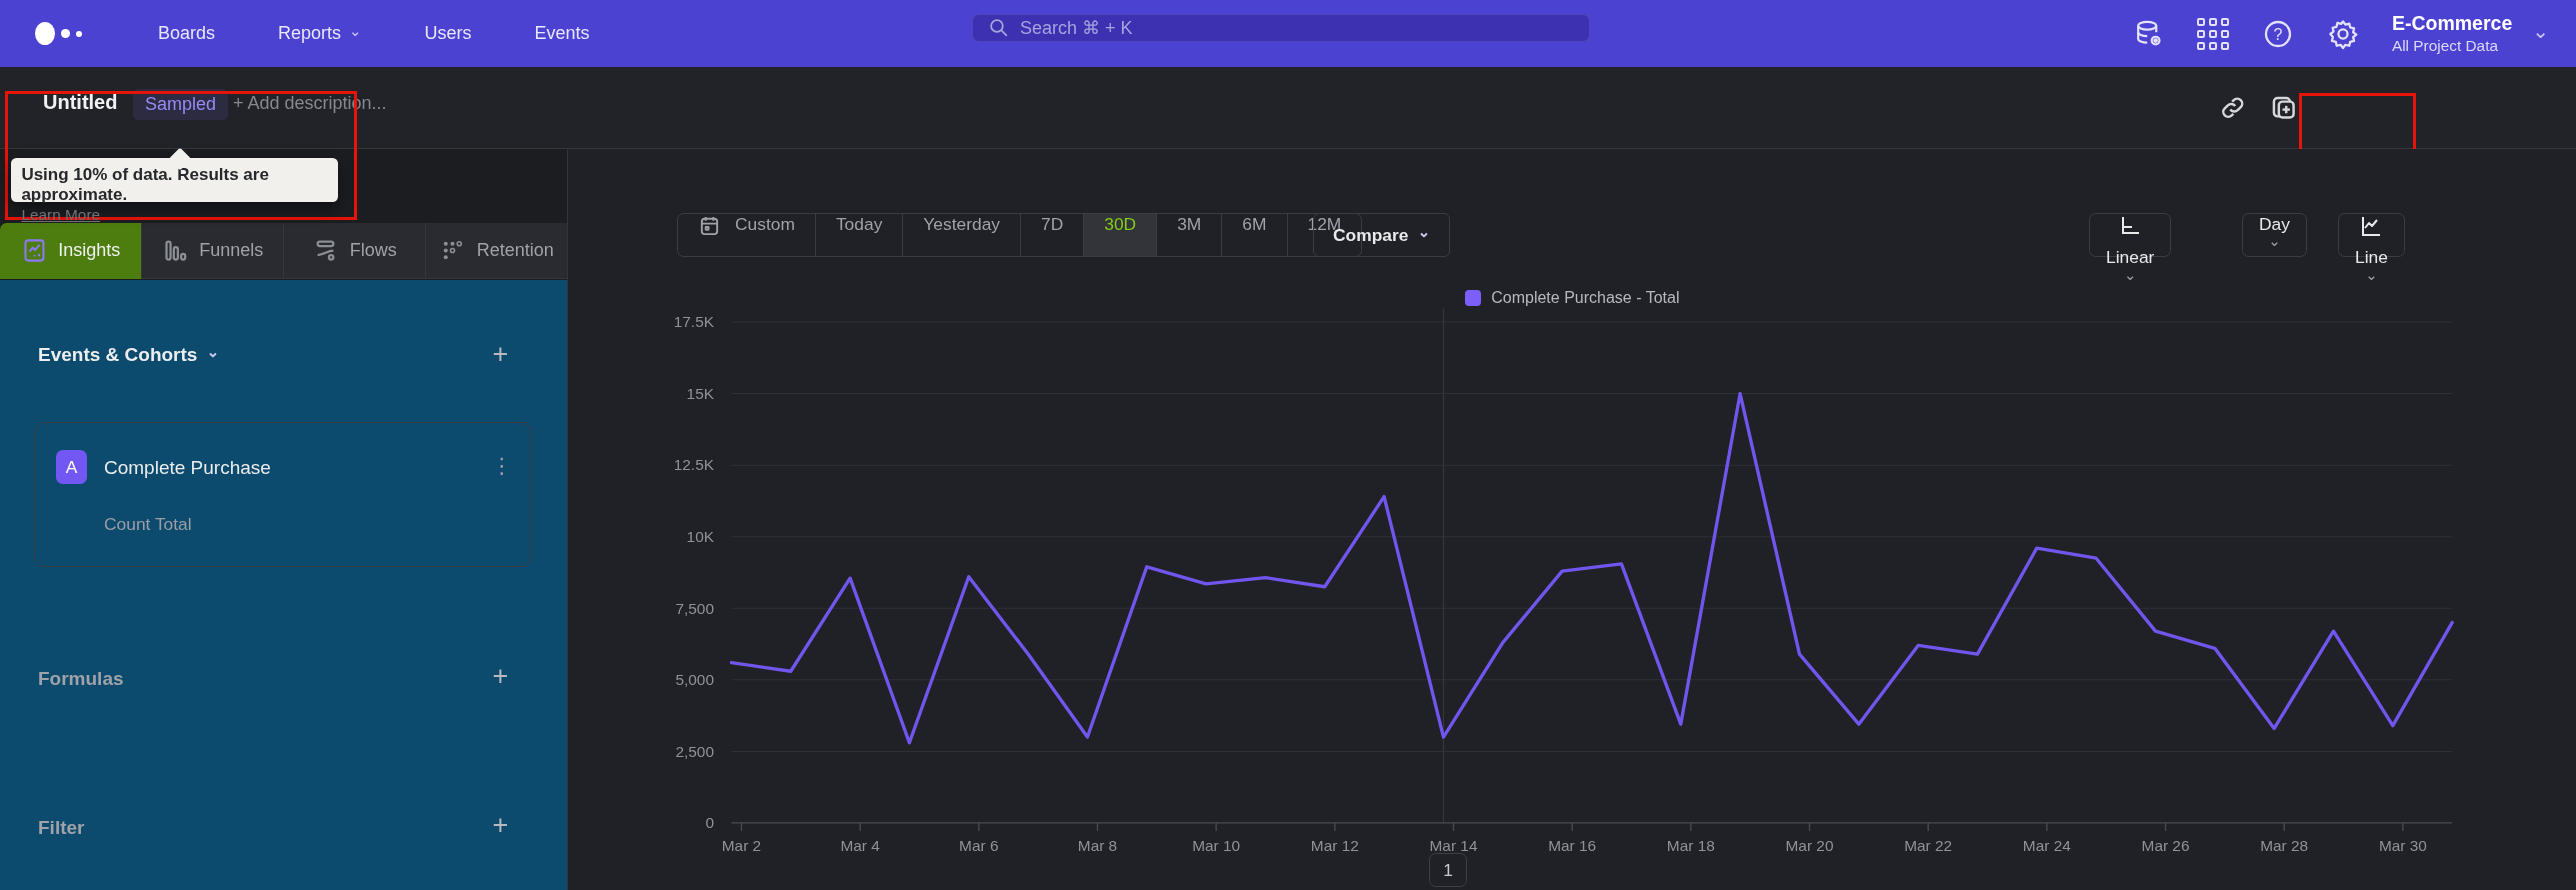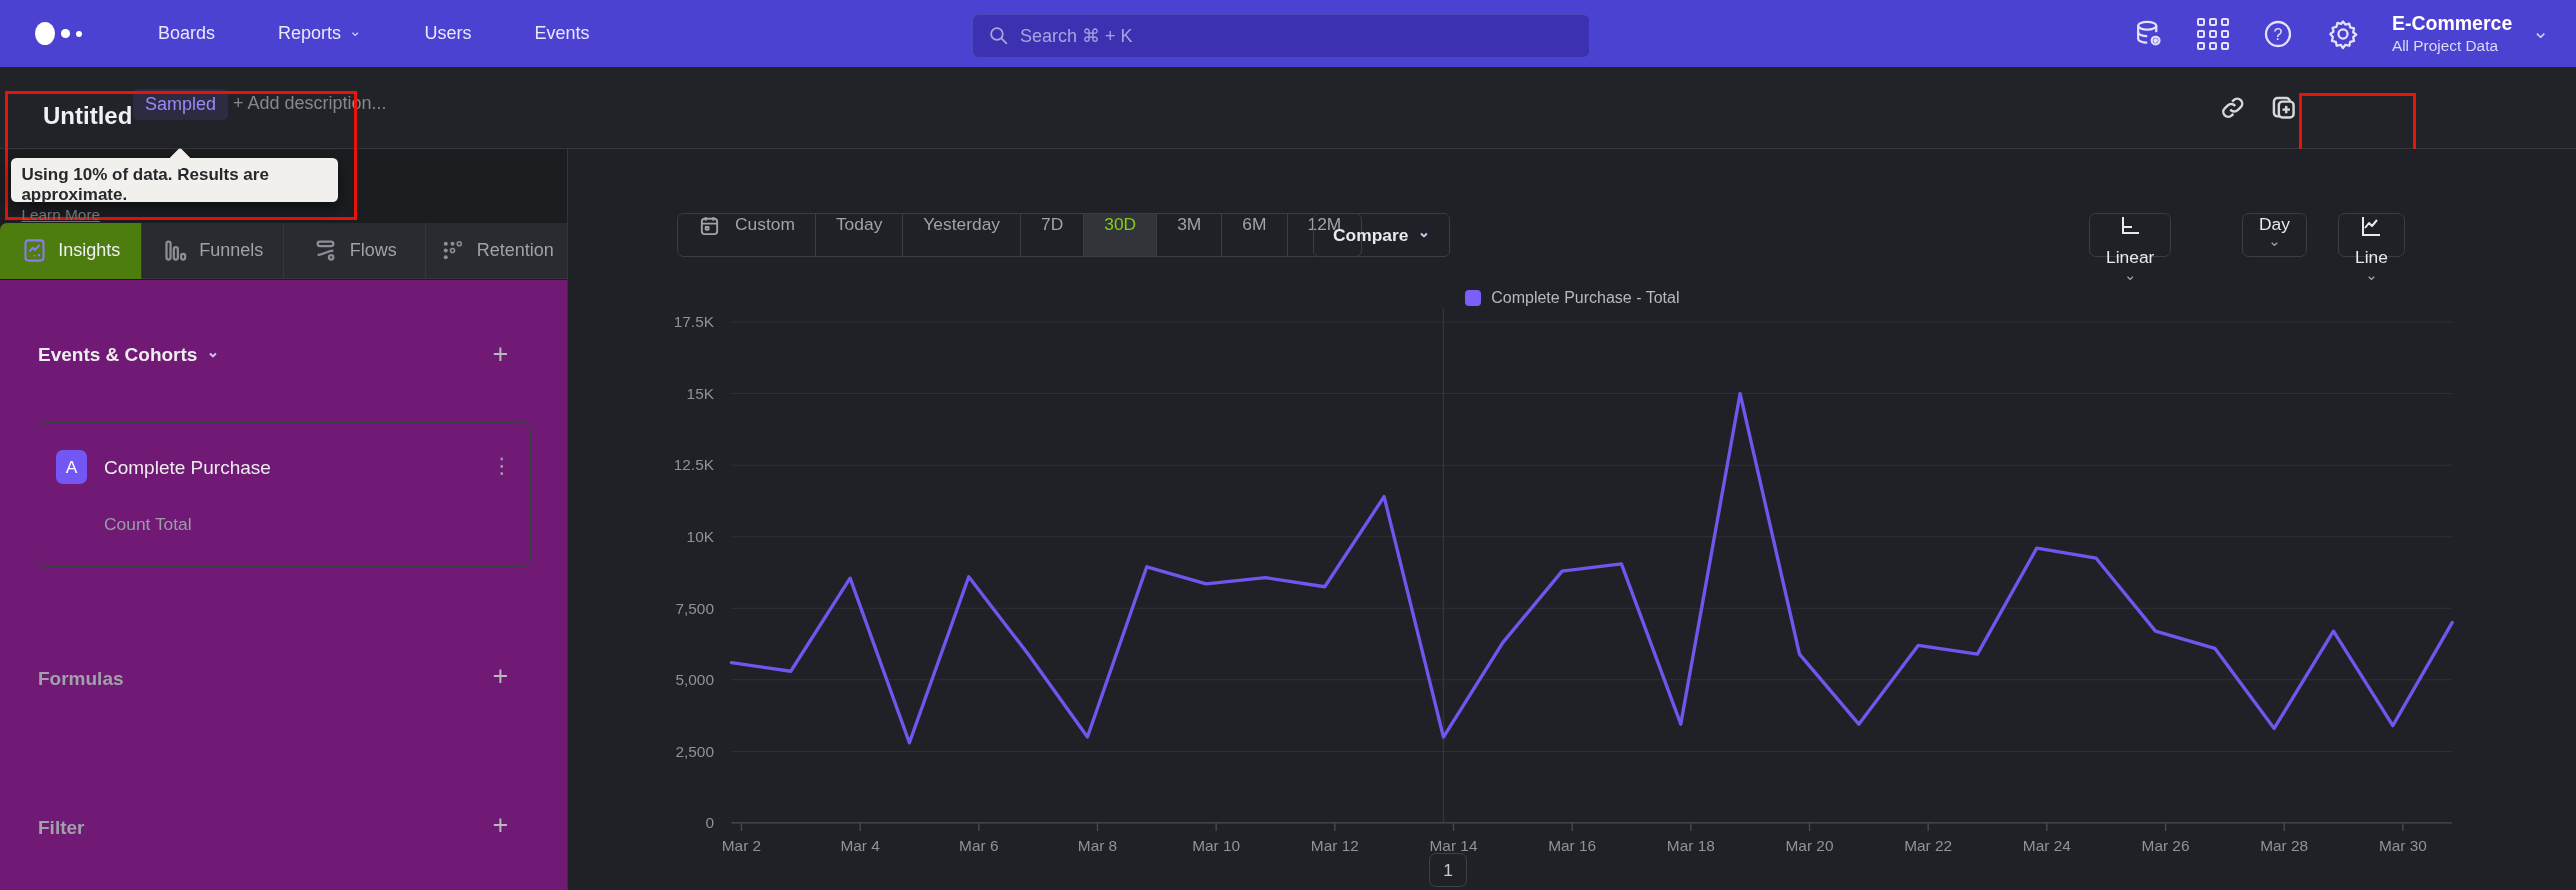--- a/index.html
+++ b/index.html
@@ -8,37 +8,37 @@
 
   
   #topnav { position:absolute; left:0; top:0; width:2576px; height:67px; background:#4b42d1;
     display:flex; align-items:center; color:#fff; }
   #logo { display:flex; align-items:center; gap:6px; margin-left:35px; width:60px; }
   #logo .d1{ width:20px; height:23px; background:#fff; border-radius:50%; }
   #logo .d2{ width:8.7px; height:8.7px; background:#fff; border-radius:50%; }
   #logo .d3{ width:6px; height:6px; background:#fff; border-radius:50%; }
   .nav-item { font-size:18px; color:#e9e7fb; margin-left:63px; display:flex; align-items:center; gap:8px; cursor:pointer; }
   .chev { font-size:14.8px; color:#cfcaf4; line-height:0; transform:translateY(-2.7px); }
-  #searchbar { position:absolute; left:972px; top:14px; width:618px; height:44px;
+  #searchbar { position:absolute; left:972px; top:14px; width:618px; height:28px;
     background:rgba(22,12,92,0.28); border:0.7px solid rgba(255,255,255,0.10); border-radius:6.7px;
     display:flex; align-items:center; padding:0 14.8px; gap:10.7px; }
   #searchbar .ph { color:#a9a3df; font-size:18px; }
   .nav-icons { position:absolute; right:0; top:0; height:67px; display:flex; align-items:center; }
   .nav-ic { width:38px; height:38px; margin-left:27px; display:flex; align-items:center; justify-content:center; color:#e4e1fa; cursor:pointer; }
   #project { margin:0 20px 0 29.5px; cursor:pointer; }
   #project .p1 { font-size:19.5px; font-weight:bold; color:#fff; }
   #project .p2 { font-size:15.4px; color:#dcd8f6; margin-top:1.3px; }
   #project-chev { margin-right:27px; }
   .grid9 { display:grid; grid-template-columns:repeat(3,8px); grid-template-rows:repeat(3,8px); gap:4px; }
   .grid9 span { width:8px; height:8px; border:2px solid #e4e1fa; border-radius:2px; }
 
   
   #titlebar { position:absolute; left:0; top:67px; width:2576px; height:82px; background:#212329;
     border-bottom:1.3px solid #35373c; }
-  #report-title { position:absolute; left:43px; top:35px; font-size:24px; font-weight:bold; color:#f0f1f2; }
+  #report-title { position:absolute; left:43px; top:24px; font-size:20px; font-weight:bold; color:#f0f1f2; }
   #sampled-badge { position:absolute; left:133px; top:21.5px; background:#2c2b42; color:#968bf6;
     font-size:18px; padding:5.4px 12px; border-radius:5.4px; cursor:pointer; }
   #add-desc { position:absolute; left:233px; top:25.5px; font-size:18px; color:#85888f; cursor:text; }
   .tb-ic { position:absolute; top:23px; width:36px; height:36px; color:#d6d7d9; display:flex; align-items:center; justify-content:center; cursor:pointer; }
   #toggle { position:absolute; left:2322px; top:99px; width:66px; height:36px; background:#7b6cf5;
     border-radius:18px; cursor:pointer; }
   #toggle .knob { position:absolute; right:0.7px; top:0.7px; width:35px; height:35px; background:#fff;
     border-radius:50%; display:flex; align-items:center; justify-content:center; }
   #more-dots { position:absolute; left:2414px; top:95px; width:40px; font-size:23px; color:#d6d7d9; letter-spacing:2px; cursor:pointer; text-align:center; }
   #tb-divider { position:absolute; left:2461px; top:87px; width:1.3px; height:44px; background:#3c3e44; }
@@ -59,21 +59,21 @@
     transform:rotate(45deg); border-radius:2px; }
 
   
   #tabs { position:absolute; left:0; top:223px; width:568px; height:56px; display:flex; }
   .tab { flex:1; display:flex; align-items:center; justify-content:center; gap:10.7px;
     background:#292b30; border-right:1.3px solid #35373c; border-bottom:1.3px solid #35373c;
     color:#9fa2a8; font-size:18px; cursor:pointer; }
   .tab.active { background:#4d7c0f; border-bottom:1.3px solid transparent; color:#f0f1f2; border-top-left-radius:6.7px; }
   .tab .ticon { display:flex; color:#8b8e95; }
   .tab.active .ticon { color:#8d79f6; }
-  #panel { position:absolute; left:0; top:280px; width:568px; height:610px; background:#701a75; }
+  #panel { position:absolute; left:0; top:280px; width:568px; height:610px; background:#0c4a6e; }
   #vdivider { position:absolute; left:567px; top:149px; width:1.3px; height:741px; background:#33353a; }
   .sec-head { position:absolute; left:38px; font-size:19px; font-weight:bold; color:#eceded; display:flex; gap:9.4px; align-items:center; }
   .plus { position:absolute; left:487px; width:27px; height:27px; color:#b7b9be; font-size:27px; line-height:24px; text-align:center; cursor:pointer; font-weight:300; }
   .sec-label { position:absolute; left:38px; font-size:19px; font-weight:bold; color:#9fa2a8; }
   #event-card { position:absolute; left:35px; top:142px; width:496px; height:145px; border:1.3px solid #3a3c41;
     border-radius:9.4px; cursor:pointer; }
   #event-badge { position:absolute; left:20px; top:27px; width:31px; height:34px; background:#7257f2;
     border-radius:6.7px; color:#fff; font-size:17.4px; display:flex; align-items:center; justify-content:center; }
   #event-name { position:absolute; left:68px; top:34px; font-size:19px; color:#eceded; }
   #event-kebab { position:absolute; right:17.4px; top:29.5px; font-size:21.5px; color:#9fa2a8; cursor:pointer; }

